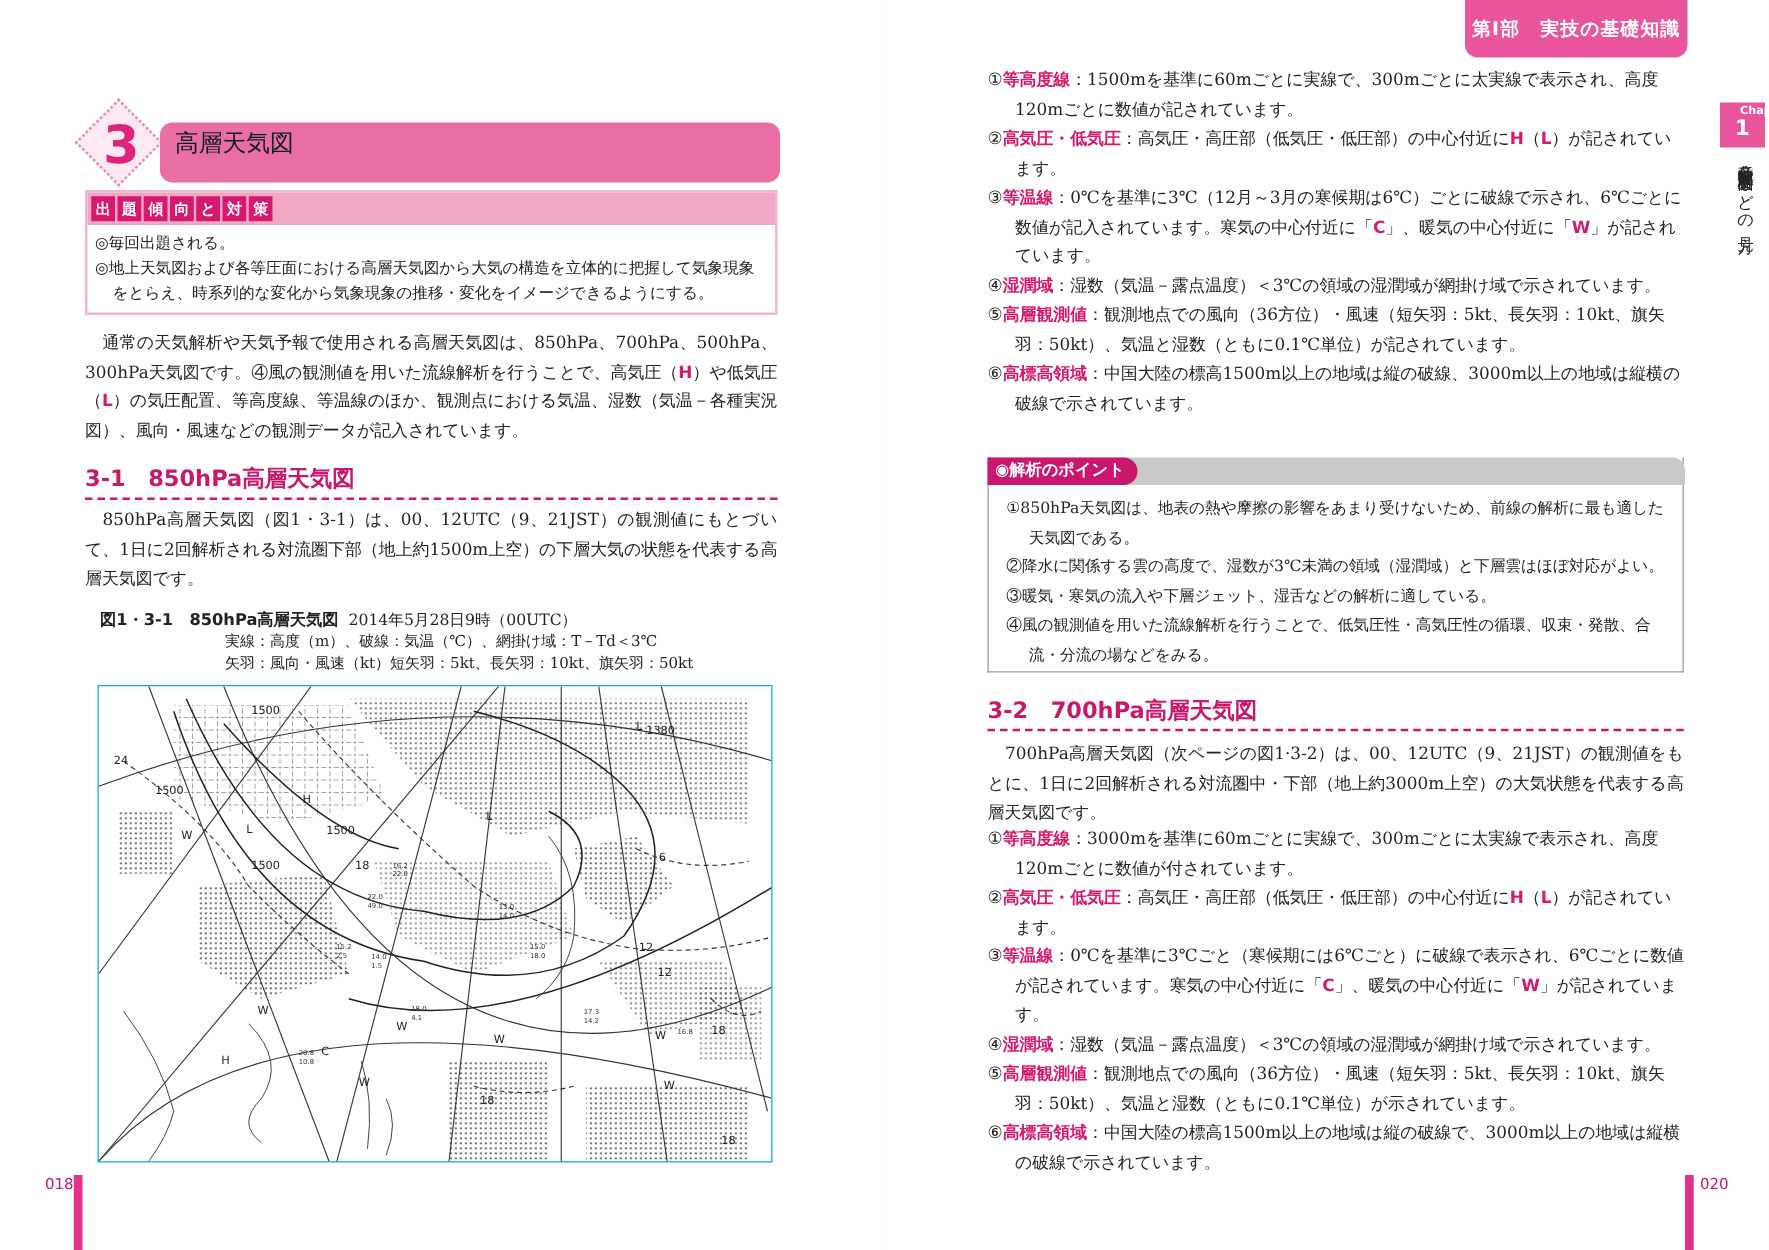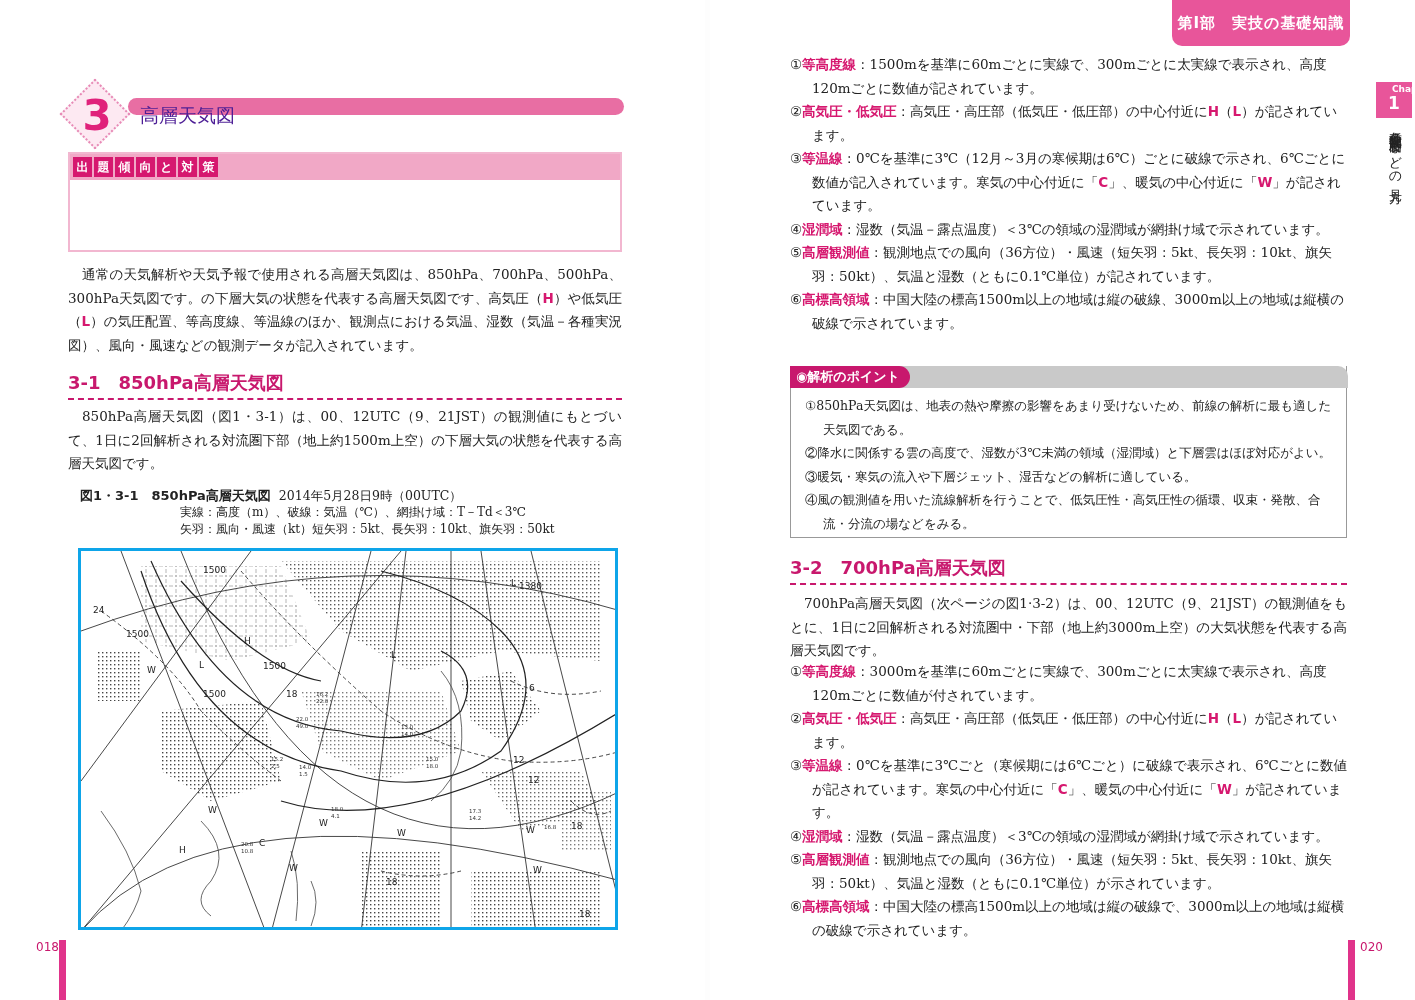--- a/index.html
+++ b/index.html
@@ -14,39 +14,39 @@
   .part-tab { position: absolute; left: 1172px; top: 0; width: 178px; height: 46px; background: #e8559a; border-radius: 0 0 10px 10px; color: #fff; font-weight: bold; font-size: 15px; display: flex; align-items: center; justify-content: center; letter-spacing: 1px; }
   .chap-box { position: absolute; left: 1376px; top: 82px; width: 36px; height: 36px; background: #e8559a; color: #fff; text-align: center; font-weight: bold; }
   .chap-box .lbl { font-size: 9px; display: block; margin-top: 2px; padding-left: 16px; }
   .chap-box .num { font-size: 17px; display: block; line-height: 18px; }
   .chap-vert { position: absolute; left: 1380px; top: 122px; width: 24px; writing-mode: vertical-rl; font-size: 13px; color: #222; letter-spacing: 1px; }
 
   
   .sec-wrap { position: absolute; left: 66px; top: 85px; width: 560px; height: 62px; }
   .sec-diamond { position: absolute; left: 4px; top: 4px; width: 50px; height: 50px; transform: rotate(45deg); background: #fde9f2; border: 2px dotted #e78ab6; }
   .sec-num { position: absolute; left: 6px; top: 2px; width: 50px; height: 58px; font-size: 42px; font-weight: bold; color: #e0227b; text-align: center; line-height: 58px; font-family: "DejaVu Sans", sans-serif; }
-  .sec-bar { position: absolute; left: 62px; top: 13px; width: 496px; height: 17px; background: #e86ea3; border-radius: 10px; color: #4c1d95; font-size: 19px; line-height: 34px; padding-left: 12px; }
+  .sec-bar { position: absolute; left: 62px; top: 13px; width: 496px; height: 48px; background: #e86ea3; border-radius: 10px; color: #0f172a; font-size: 19px; line-height: 34px; padding-left: 12px; }
 
   
   .trend-box { position: absolute; left: 68px; top: 152px; width: 554px; height: 100px; border: 2px solid #f2b7d0; background: #fff; }
   .trend-head { height: 26px; background: #f1a8c6; padding: 3px 0 0 3px; display: flex; gap: 2px; }
   .trend-chip { width: 19px; height: 20px; background: #d6186f; color: #fff; font-size: 12px; text-align: center; line-height: 20px; font-weight: bold; }
   .trend-body { padding: 4px 6px; font-size: 12.5px; line-height: 20px; }
   .trend-body .indent { padding-left: 14px; }
 
   .para { position: absolute; font-size: 13.5px; line-height: 23.5px; text-align: justify; }
   .para .pk { color: #d6186f; font-weight: bold; font-family: "DejaVu Sans", sans-serif; }
 
   .sub-head { position: absolute; font-size: 18px; font-weight: bold; color: #c8186d; font-family: "DejaVu Sans", sans-serif; border-bottom: 2px dashed #c8186d; padding-bottom: 3px; }
 
   .fig-cap { position: absolute; left: 80px; top: 487px; font-size: 12.5px; line-height: 17px; }
   .fig-cap .fig-title { font-weight: bold; font-family: "DejaVu Sans", sans-serif; font-size: 13px; }
   .fig-cap .fig-line { padding-left: 100px; font-size: 12px; }
 
-  .map { position: absolute; left: 78px; top: 548px; width: 540px; height: 382px; border: 3px solid #0ea5e9; background: #fff; overflow: hidden; }
+  .map { position: absolute; left: 78px; top: 548px; width: 540px; height: 382px; border: 1px solid #0ea5e9; background: #fff; overflow: hidden; }
 
   .page-num { position: absolute; font-size: 12px; color: #c8186d; font-family: "DejaVu Sans", sans-serif; }
   .page-bar { position: absolute; width: 7px; height: 60px; background: #e0338a; }
 
   .list-item { font-size: 13.5px; line-height: 23.5px; padding-left: 22px; text-indent: -22px; }
   .list-item .term { color: #d6186f; font-weight: bold; font-family: "DejaVu Sans", sans-serif; }
   .list-item .hl { color: #d6186f; font-weight: bold; font-family: "DejaVu Sans", sans-serif; }
 
   .point-box { position: absolute; left: 790px; top: 366px; width: 557px; height: 172px; border: 1px solid #999; border-top: none; }
   .point-head { position: absolute; left: -1px; top: 0; width: 558px; height: 22px; background: #c9c9c9; border-radius: 0 10px 0 0; }
@@ -76,23 +76,28 @@
 <div class="trend-box gothic">
   <div class="trend-head">
     <span class="trend-chip">出</span>
     <span class="trend-chip">題</span>
     <span class="trend-chip">傾</span>
     <span class="trend-chip">向</span>
     <span class="trend-chip">と</span>
     <span class="trend-chip">対</span>
     <span class="trend-chip">策</span>
   </div>
-</div>
-
-<div class="para" style="left:68px; top:263px; width:554px; text-indent:14px;"><span>通常の天気解析や天気予報で使用される高層天気図は、850hPa、700hPa、500hPa、300hPa天気図です。の下層大気の状態を代表する高層天気図です、高気圧（</span><span class="pk">H</span><span>）や低気圧（</span><span class="pk">L</span><span>）の気圧配置、等高度線、等温線のほか、観測点における気温、湿数（気温－各種実況図）、風向・風速などの観測データが記入されています。</span></div>
+  <div class="trend-body">
+    <div>◎毎回出題される。</div>
+    <div>◎地上天気図および各等圧面における高層天気図から大気の構造を立体的に把握して気象現象</div>
+    <div class="indent">をとらえ、時系列的な変化から気象現象の推移・変化をイメージできるようにする。</div>
+  </div>
+</div>
+
+<div class="para" style="left:68px; top:263px; width:554px; text-indent:14px;"><span>通常の天気解析や天気予報で使用される高層天気図は、850hPa、700hPa、500hPa、300hPa天気図です。④風の観測値を用いた流線解析を行うことで、高気圧（</span><span class="pk">H</span><span>）や低気圧（</span><span class="pk">L</span><span>）の気圧配置、等高度線、等温線のほか、観測点における気温、湿数（気温－各種実況図）、風向・風速などの観測データが記入されています。</span></div>
 
 <div class="sub-head" style="left:68px; top:371px; width:554px;">3-1　850hPa高層天気図</div>
 <div class="para" style="left:68px; top:405px; width:554px; text-indent:14px;">850hPa高層天気図（図1・3-1）は、00、12UTC（9、21JST）の観測値にもとづいて、1日に2回解析される対流圏下部（地上約1500m上空）の下層大気の状態を代表する高層天気図です。</div>
 
 <div class="fig-cap">
   <div><span class="fig-title">図1・3-1　850hPa高層天気図</span>&nbsp;&nbsp;<span>2014年5月28日9時（00UTC）</span></div>
   <div class="fig-line">実線：高度（m）、破線：気温（℃）、網掛け域：T－Td＜3℃</div>
   <div class="fig-line">矢羽：風向・風速（kt）短矢羽：5kt、長矢羽：10kt、旗矢羽：50kt</div>
 </div>
 

